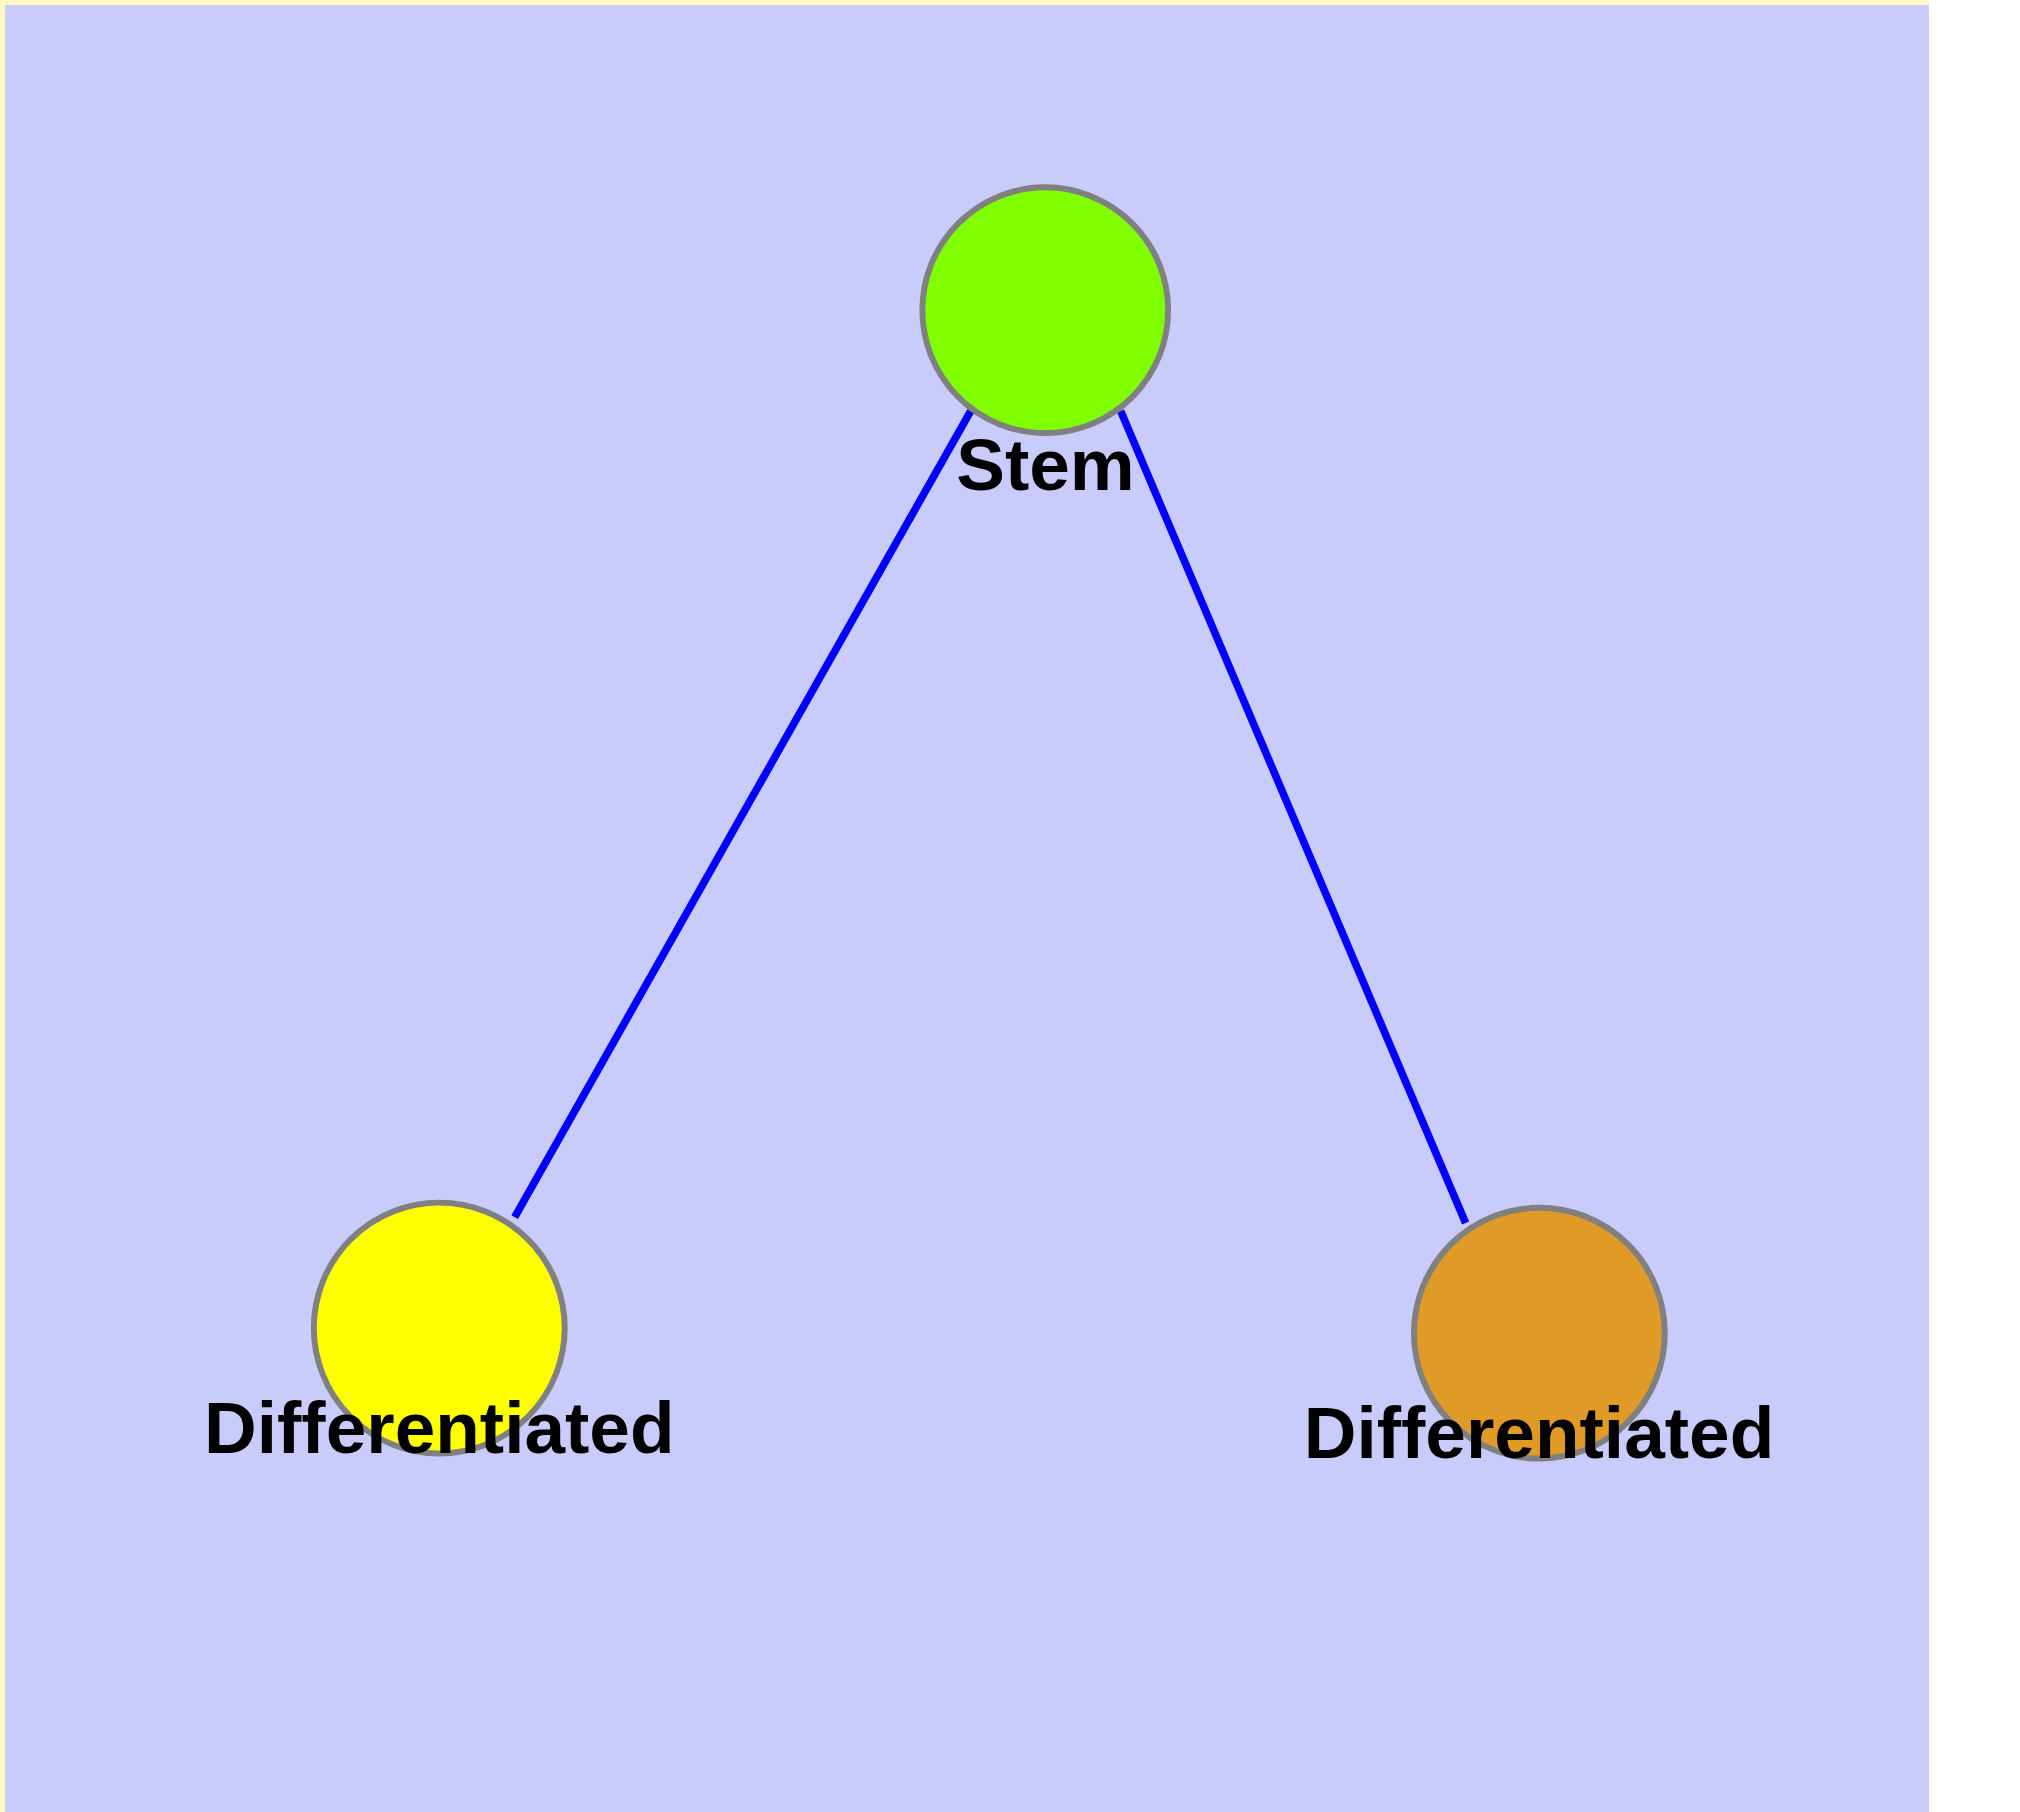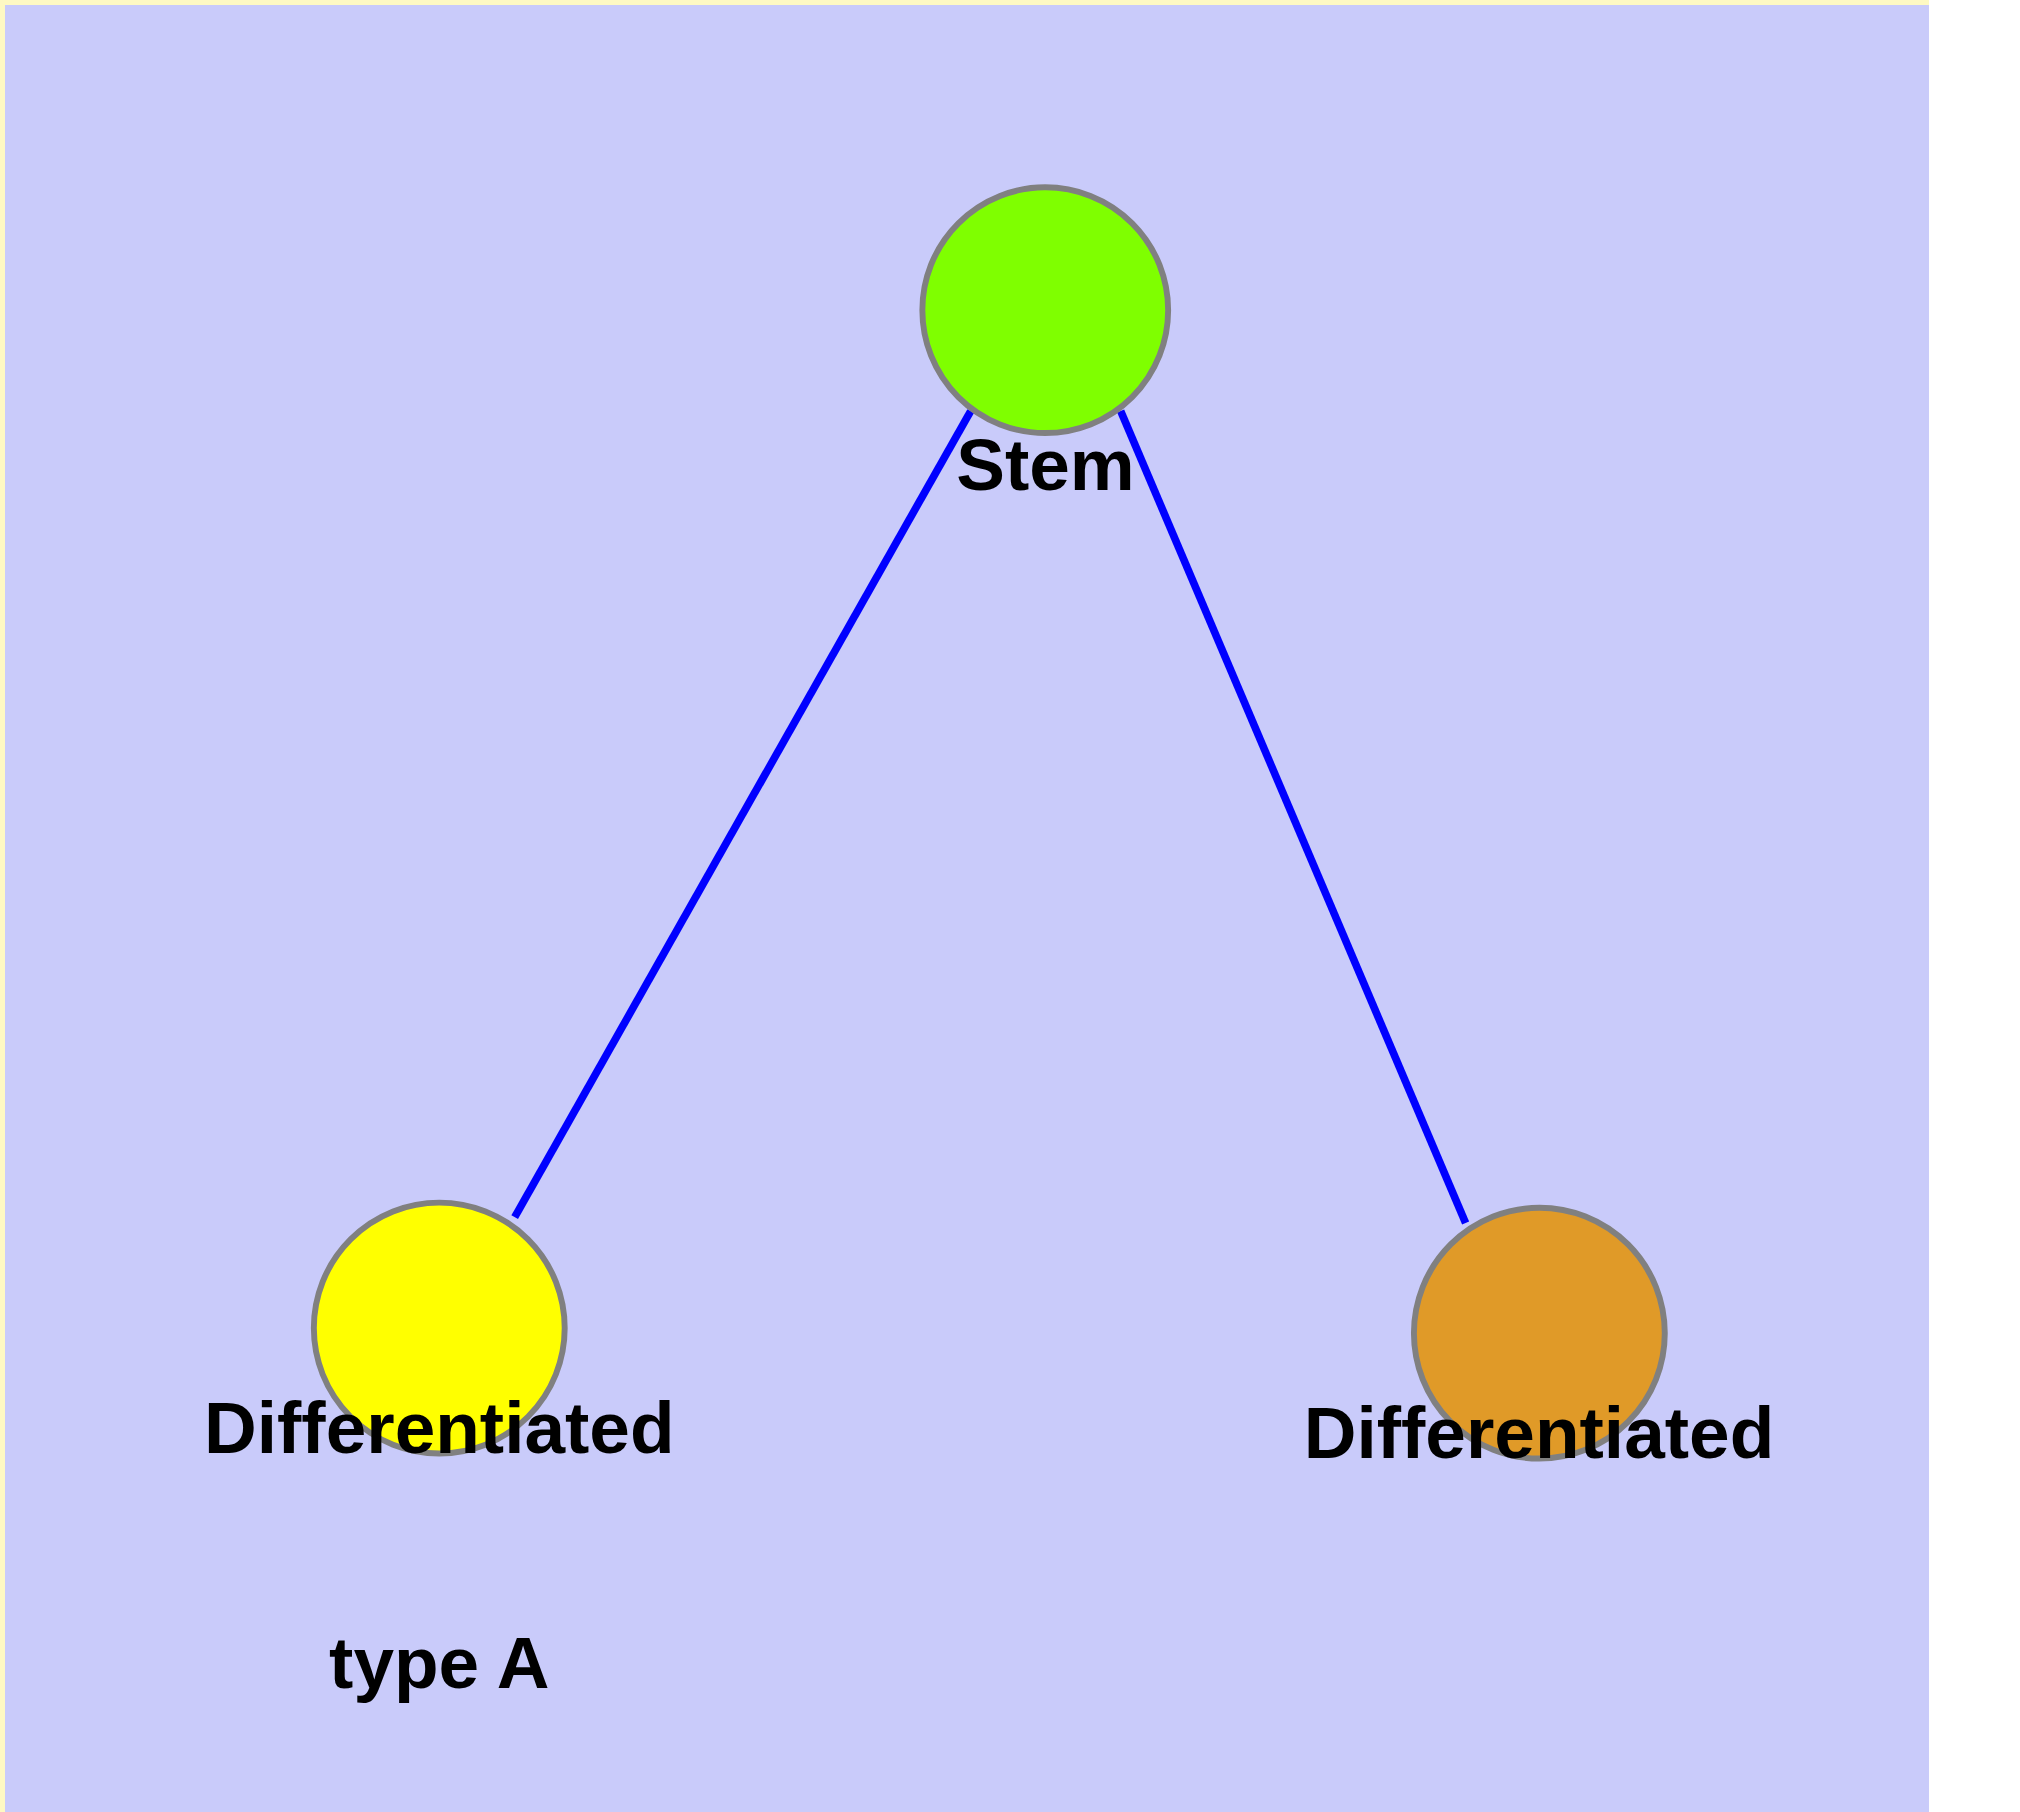--- a/index.html
+++ b/index.html
@@ -78,20 +78,19 @@
       <circle cx="1816" cy="1573" r="148" fill="#E09A28" stroke="#808080" stroke-width="7"></circle>
     </g>
   </svg>
 
   <div class="node-label" id="label-stem">
     <div>Stem</div>
   </div>
 
   <div class="node-label" id="label-diff-a">
     <div>Differentiated</div>
-    <div>type A</div>
   </div>
 
   <div class="node-label" id="label-diff-b">
     <div>Differentiated</div>
   </div>
 </div>
 
 
 </body></html>

